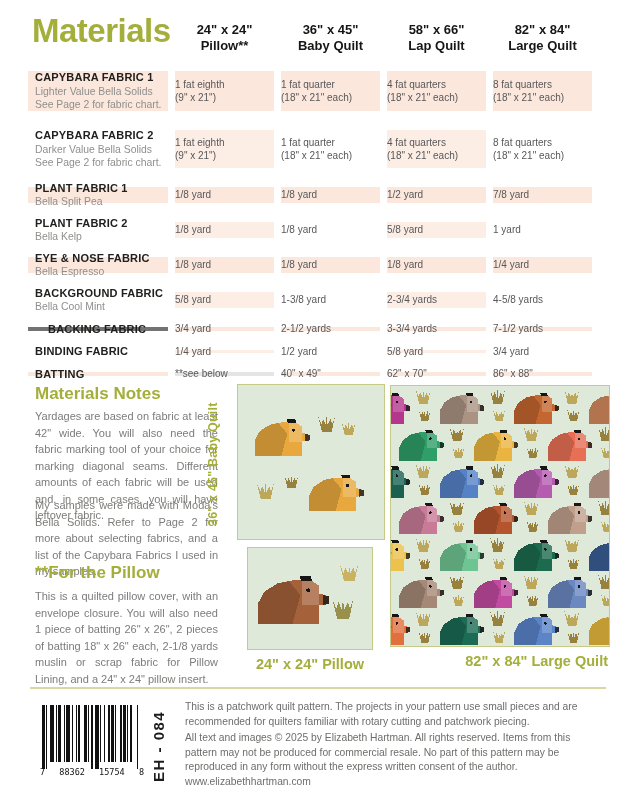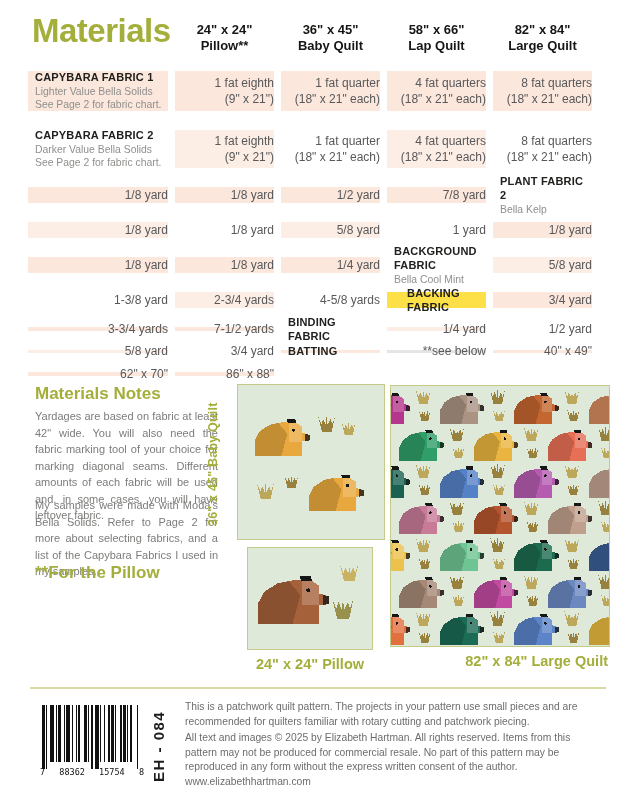--- a/index.html
+++ b/index.html
@@ -10,21 +10,21 @@
   #mtable{position:absolute;left:28px;top:8px;width:564px;display:grid;
           grid-template-columns:140px 99px 99px 99px 99px;
           grid-template-rows:44px 56px 54px 32px 32px 32px 32px 20px 19px 20px;
           column-gap:7px;row-gap:3px;}
   .cell{display:flex;flex-direction:column;justify-content:center;margin-top:16px;}
   .t-title{font-size:33px;font-weight:bold;color:#a4ae3a;letter-spacing:-0.5px;padding-left:4px;justify-content:flex-end;padding-bottom:2px;}
   .head{font-size:13px;font-weight:bold;color:#161614;text-align:center;line-height:1.25;}
   .label{padding-left:7px;}
   .flabel{font-size:11px;font-weight:bold;color:#20201e;letter-spacing:.2px;line-height:1.3;}
   .fsub{font-size:10.4px;color:#8f8f8d;line-height:1.3;}
-  .val{font-size:12px;color:#58585a;text-align:right;white-space:pre-line;line-height:1.35;}
+  .val{font-size:10px;color:#58585a;text-align:left;white-space:pre-line;line-height:1.35;}
 
   
   .note-h{position:absolute;left:35px;width:185px;font-size:17px;font-weight:bold;color:#a4ae3a;}
   .note-p{position:absolute;left:35px;width:183px;font-size:11px;color:#7c7c7a;line-height:1.5;text-align:justify;}
 
   
   .quilt{position:absolute;background:#dfe9da;border:1.5px solid #c5ca86;box-sizing:border-box;overflow:hidden;}
   .quilt svg{display:block;width:100%;height:100%;}
   #baby-label{position:absolute;left:206px;top:386px;height:156px;width:18px;
       writing-mode:vertical-rl;transform:rotate(180deg);text-align:center;
@@ -87,48 +87,57 @@
         <div class="fsub">See Page 2 for fabric chart.</div>
       </div>
       <div class="cell val" style="background: rgb(252, 238, 229);">1 fat eighth
 (9" x 21")</div>
       <div class="cell val" style="background: transparent;">1 fat quarter
 (18" x 21" each)</div>
       <div class="cell val" style="background: rgb(252, 238, 229);">4 fat quarters
 (18" x 21" each)</div>
       <div class="cell val" style="background: transparent;">8 fat quarters
 (18" x 21" each)</div>
+      <div class="cell label" style="background: rgb(251, 231, 220);">
+        <div class="flabel">PLANT FABRIC 1</div>
+        <div class="fsub">Bella Split Pea</div>
+      </div>
       <div class="cell val" style="background: rgb(251, 231, 220);">1/8 yard</div>
       <div class="cell val" style="background: rgb(251, 231, 220);">1/8 yard</div>
       <div class="cell val" style="background: rgb(251, 231, 220);">1/2 yard</div>
       <div class="cell val" style="background: rgb(251, 231, 220);">7/8 yard</div>
       <div class="cell label" style="background: transparent;">
         <div class="flabel">PLANT FABRIC 2</div>
         <div class="fsub">Bella Kelp</div>
       </div>
       <div class="cell val" style="background: rgb(252, 238, 229);">1/8 yard</div>
       <div class="cell val" style="background: transparent;">1/8 yard</div>
       <div class="cell val" style="background: rgb(252, 238, 229);">5/8 yard</div>
       <div class="cell val" style="background: transparent;">1 yard</div>
+      <div class="cell label" style="background: rgb(251, 231, 220);">
+        <div class="flabel">EYE &amp; NOSE FABRIC</div>
+        <div class="fsub">Bella Espresso</div>
+      </div>
       <div class="cell val" style="background: rgb(251, 231, 220);">1/8 yard</div>
       <div class="cell val" style="background: rgb(251, 231, 220);">1/8 yard</div>
       <div class="cell val" style="background: rgb(251, 231, 220);">1/8 yard</div>
       <div class="cell val" style="background: rgb(251, 231, 220);">1/4 yard</div>
       <div class="cell label" style="background: transparent;">
         <div class="flabel">BACKGROUND FABRIC</div>
         <div class="fsub">Bella Cool Mint</div>
       </div>
       <div class="cell val" style="background: rgb(252, 238, 229);">5/8 yard</div>
       <div class="cell val" style="background: transparent;">1-3/8 yard</div>
       <div class="cell val" style="background: rgb(252, 238, 229);">2-3/4 yards</div>
       <div class="cell val" style="background: transparent;">4-5/8 yards</div>
-      <div class="cell label" style="background: #fde047; padding-left: 20px;">
+      <div class="cell label" style="background: #737373; padding-left: 20px;">
         <div class="flabel">BACKING FABRIC</div>
       </div>
       <div class="cell val" style="background: rgb(251, 231, 220);">3/4 yard</div>
+      <div class="cell val" style="background: rgb(251, 231, 220);">2-1/2 yards</div>
       <div class="cell val" style="background: rgb(251, 231, 220);">3-3/4 yards</div>
       <div class="cell val" style="background: rgb(251, 231, 220);">7-1/2 yards</div>
       <div class="cell label" style="background: transparent;">
         <div class="flabel">BINDING FABRIC</div>
       </div>
       <div class="cell val" style="background: rgb(252, 238, 229);">1/4 yard</div>
       <div class="cell val" style="background: transparent;">1/2 yard</div>
       <div class="cell val" style="background: rgb(252, 238, 229);">5/8 yard</div>
       <div class="cell val" style="background: transparent;">3/4 yard</div>
       <div class="cell label" style="background: rgb(251, 231, 220);">
@@ -137,20 +146,21 @@
       <div class="cell val" style="background: #e5e5e5;">**see below</div>
       <div class="cell val" style="background: rgb(251, 231, 220);">40" x 49"</div>
       <div class="cell val" style="background: rgb(251, 231, 220);">62" x 70"</div>
       <div class="cell val" style="background: rgb(251, 231, 220);">86" x 88"</div>
     </div>
 
   <div class="note-h" style="top:384px;">Materials Notes</div>
   <div class="note-p" style="top:408px;">Yardages are based on fabric at least 42" wide. You will also need the fabric marking tool of your choice for marking diagonal seams. Different amounts of each fabric will be used and, in some cases, you will have leftover fabric.</div>
   <div class="note-p" style="top:497px;">My samples were made with Moda's Bella Solids. Refer to Page 2 for more about selecting fabrics, and a list of the Capybara Fabrics I used in my samples.</div>
   <div class="note-h" style="top:563px;">**For the Pillow</div>
+  <div class="note-p" style="top:588px;">This is a quilted pillow cover, with an envelope closure. You will also need  1 piece of batting 26" x 26", 2 pieces of batting 18" x 26" each, 2-1/8 yards muslin or scrap fabric for Pillow Lining, and a 24" x 24" pillow insert.</div>
 
   <div id="baby-label">36" x 45" Baby Quilt</div>
   <div id="baby-quilt" class="quilt" style="left:237px;top:384px;width:148px;height:156px;">
       <svg viewBox="0 0 296 312" shape-rendering="crispEdges" preserveAspectRatio="none">
         <g transform="translate(28,56) scale(1.22)">
           <polygon points="5,72 5,46 13,31 30,20 50,16 72,16 83,23 83,33 96,37 96,46 83,48 83,72" fill="#e9a83d"></polygon>
           <polygon points="5,72 5,46 13,31 30,20 44,17 59,35 49,72" fill="#000" opacity="0.16"></polygon>
           <polygon points="61,16 72,16 83,23 83,48 61,48" fill="#fff" opacity="0.2"></polygon>
           <polygon points="58,11 72,11 74,17 60,17" fill="#161616"></polygon>
           <circle cx="69" cy="29" r="2.6" fill="#161616"></circle>

